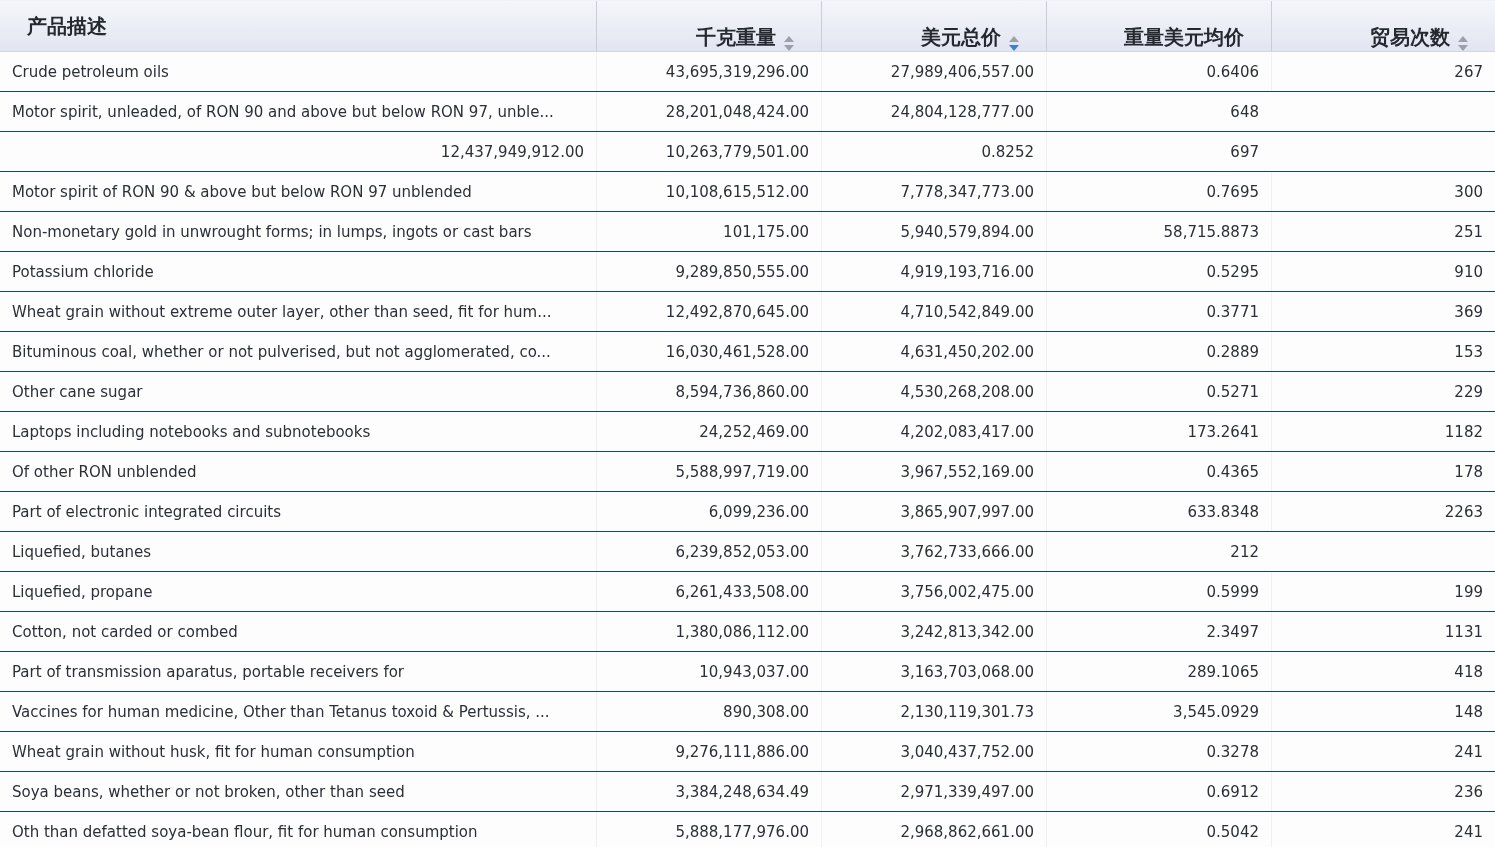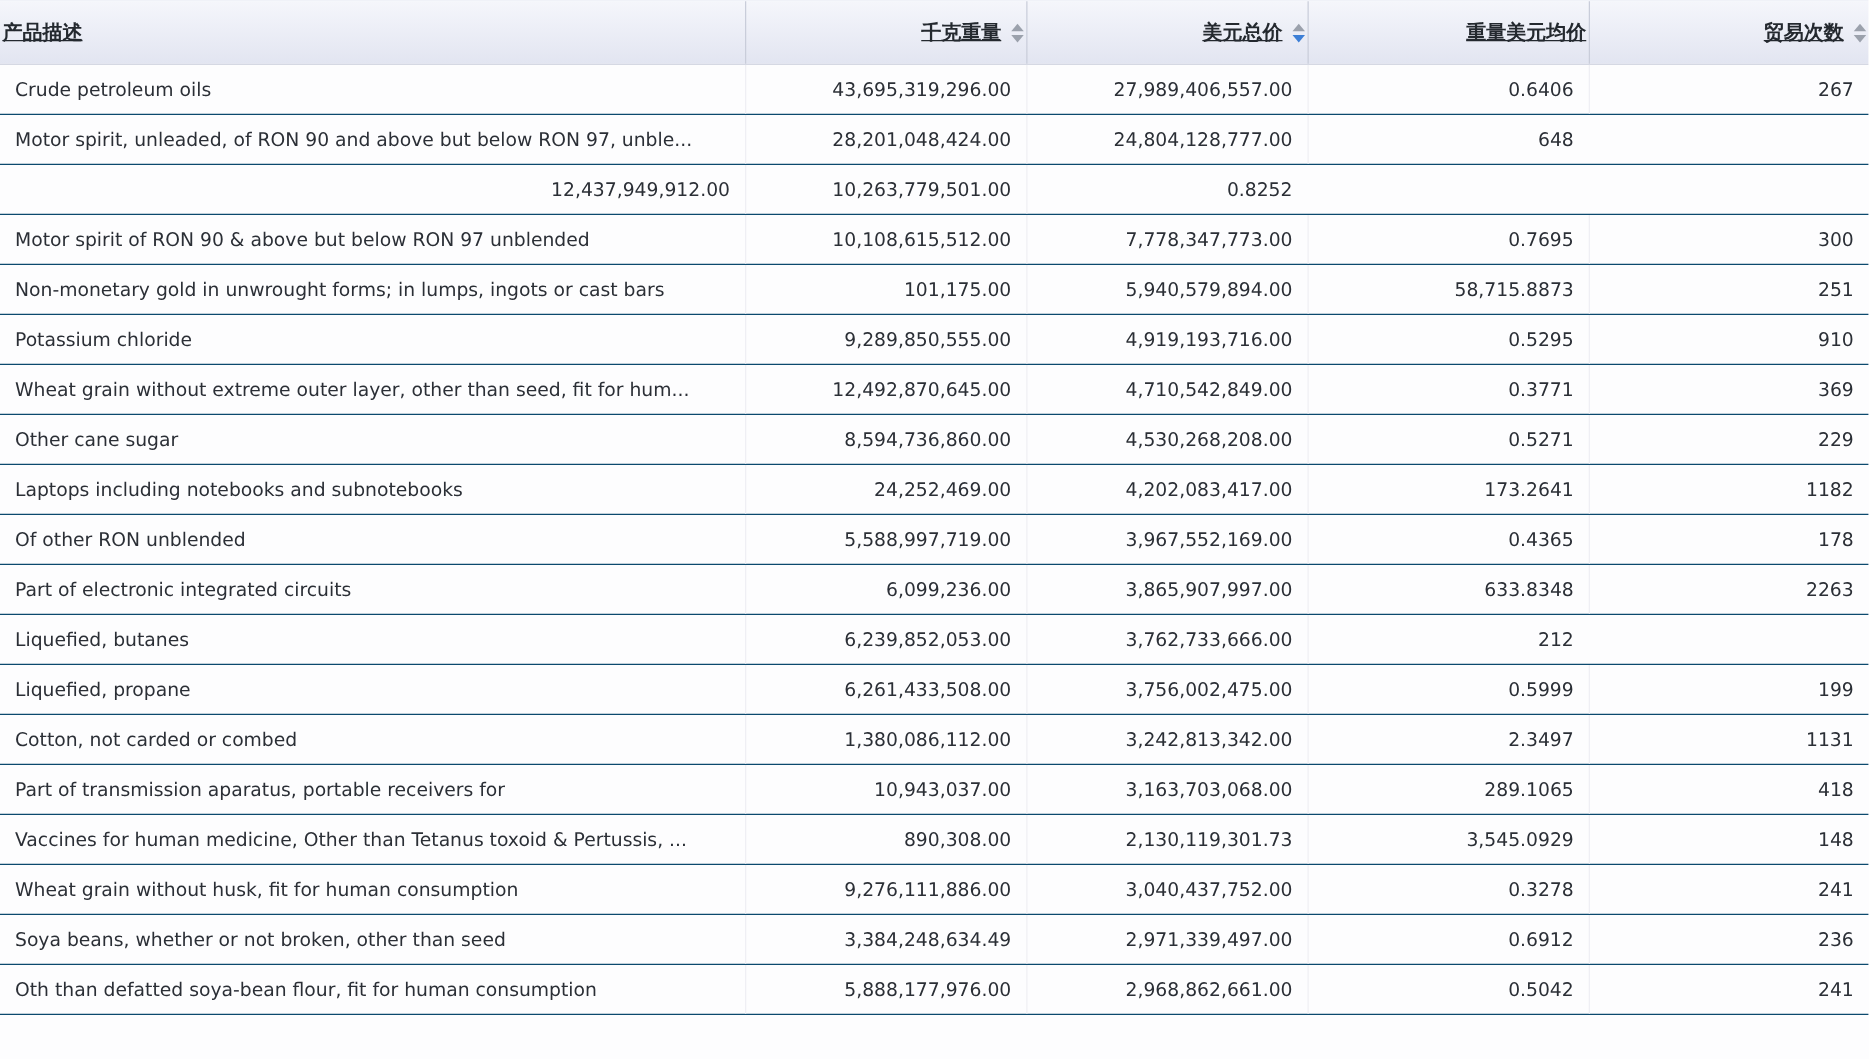--- a/index.html
+++ b/index.html
@@ -18,31 +18,30 @@
     grid-template-columns: 596px 225px 225px 225px 224px;
     height: 52px;
     background: linear-gradient(to bottom, var(--header-bg-top), var(--header-bg-bottom));
     border-top: 1px solid #f0f2f8;
     border-bottom: 1px solid #d5d8e3;
   }
   .hcell {
     display: flex;
     align-items: center;
     height: 100%;
-    padding: 0 2px;
-    font-size: 16px;
+    padding: 0 27px;
+    font-size: 20px;
     font-weight: bold;
     color: var(--text);
     overflow: hidden;
     white-space: nowrap;
     cursor: pointer;
-    text-decoration: underline;
   }
   .hcell + .hcell { border-left: 1px solid #c9cdda; }
-  .hcell.right { justify-content: flex-end; }
+  .hcell.right { justify-content: flex-end; align-items: flex-end; }
   .sort {
     display: inline-flex;
     flex-direction: column;
     gap: 3px;
     margin-left: 8px;
   }
   .tri-up {
     width: 0; height: 0;
     border-left: 5px solid transparent;
     border-right: 5px solid transparent;
@@ -119,20 +118,21 @@
       <div class="trow">
         <div class="tcell">Motor spirit, unleaded, of RON 90 and above but below RON 97, unble...</div>
         <div class="tcell right">28,201,048,424.00</div>
         <div class="tcell right">24,804,128,777.00</div>
         <div class="tcell right">648</div>
       </div>
       <div class="trow">
         <div class="tcell right">12,437,949,912.00</div>
         <div class="tcell right">10,263,779,501.00</div>
         <div class="tcell right">0.8252</div>
+        <div class="tcell right">697</div>
       </div>
       <div class="trow">
         <div class="tcell">Motor spirit of RON 90 &amp; above but below RON 97 unblended</div>
         <div class="tcell right">10,108,615,512.00</div>
         <div class="tcell right">7,778,347,773.00</div>
         <div class="tcell right">0.7695</div>
         <div class="tcell right">300</div>
       </div>
       <div class="trow">
         <div class="tcell">Non-monetary gold in unwrought forms; in lumps, ingots or cast bars</div>
@@ -149,20 +149,27 @@
         <div class="tcell right">910</div>
       </div>
       <div class="trow">
         <div class="tcell">Wheat grain without extreme outer layer, other than seed, fit for hum...</div>
         <div class="tcell right">12,492,870,645.00</div>
         <div class="tcell right">4,710,542,849.00</div>
         <div class="tcell right">0.3771</div>
         <div class="tcell right">369</div>
       </div>
       <div class="trow">
+        <div class="tcell">Bituminous coal, whether or not pulverised, but not agglomerated, co...</div>
+        <div class="tcell right">16,030,461,528.00</div>
+        <div class="tcell right">4,631,450,202.00</div>
+        <div class="tcell right">0.2889</div>
+        <div class="tcell right">153</div>
+      </div>
+      <div class="trow">
         <div class="tcell">Other cane sugar</div>
         <div class="tcell right">8,594,736,860.00</div>
         <div class="tcell right">4,530,268,208.00</div>
         <div class="tcell right">0.5271</div>
         <div class="tcell right">229</div>
       </div>
       <div class="trow">
         <div class="tcell">Laptops including notebooks and subnotebooks</div>
         <div class="tcell right">24,252,469.00</div>
         <div class="tcell right">4,202,083,417.00</div>

